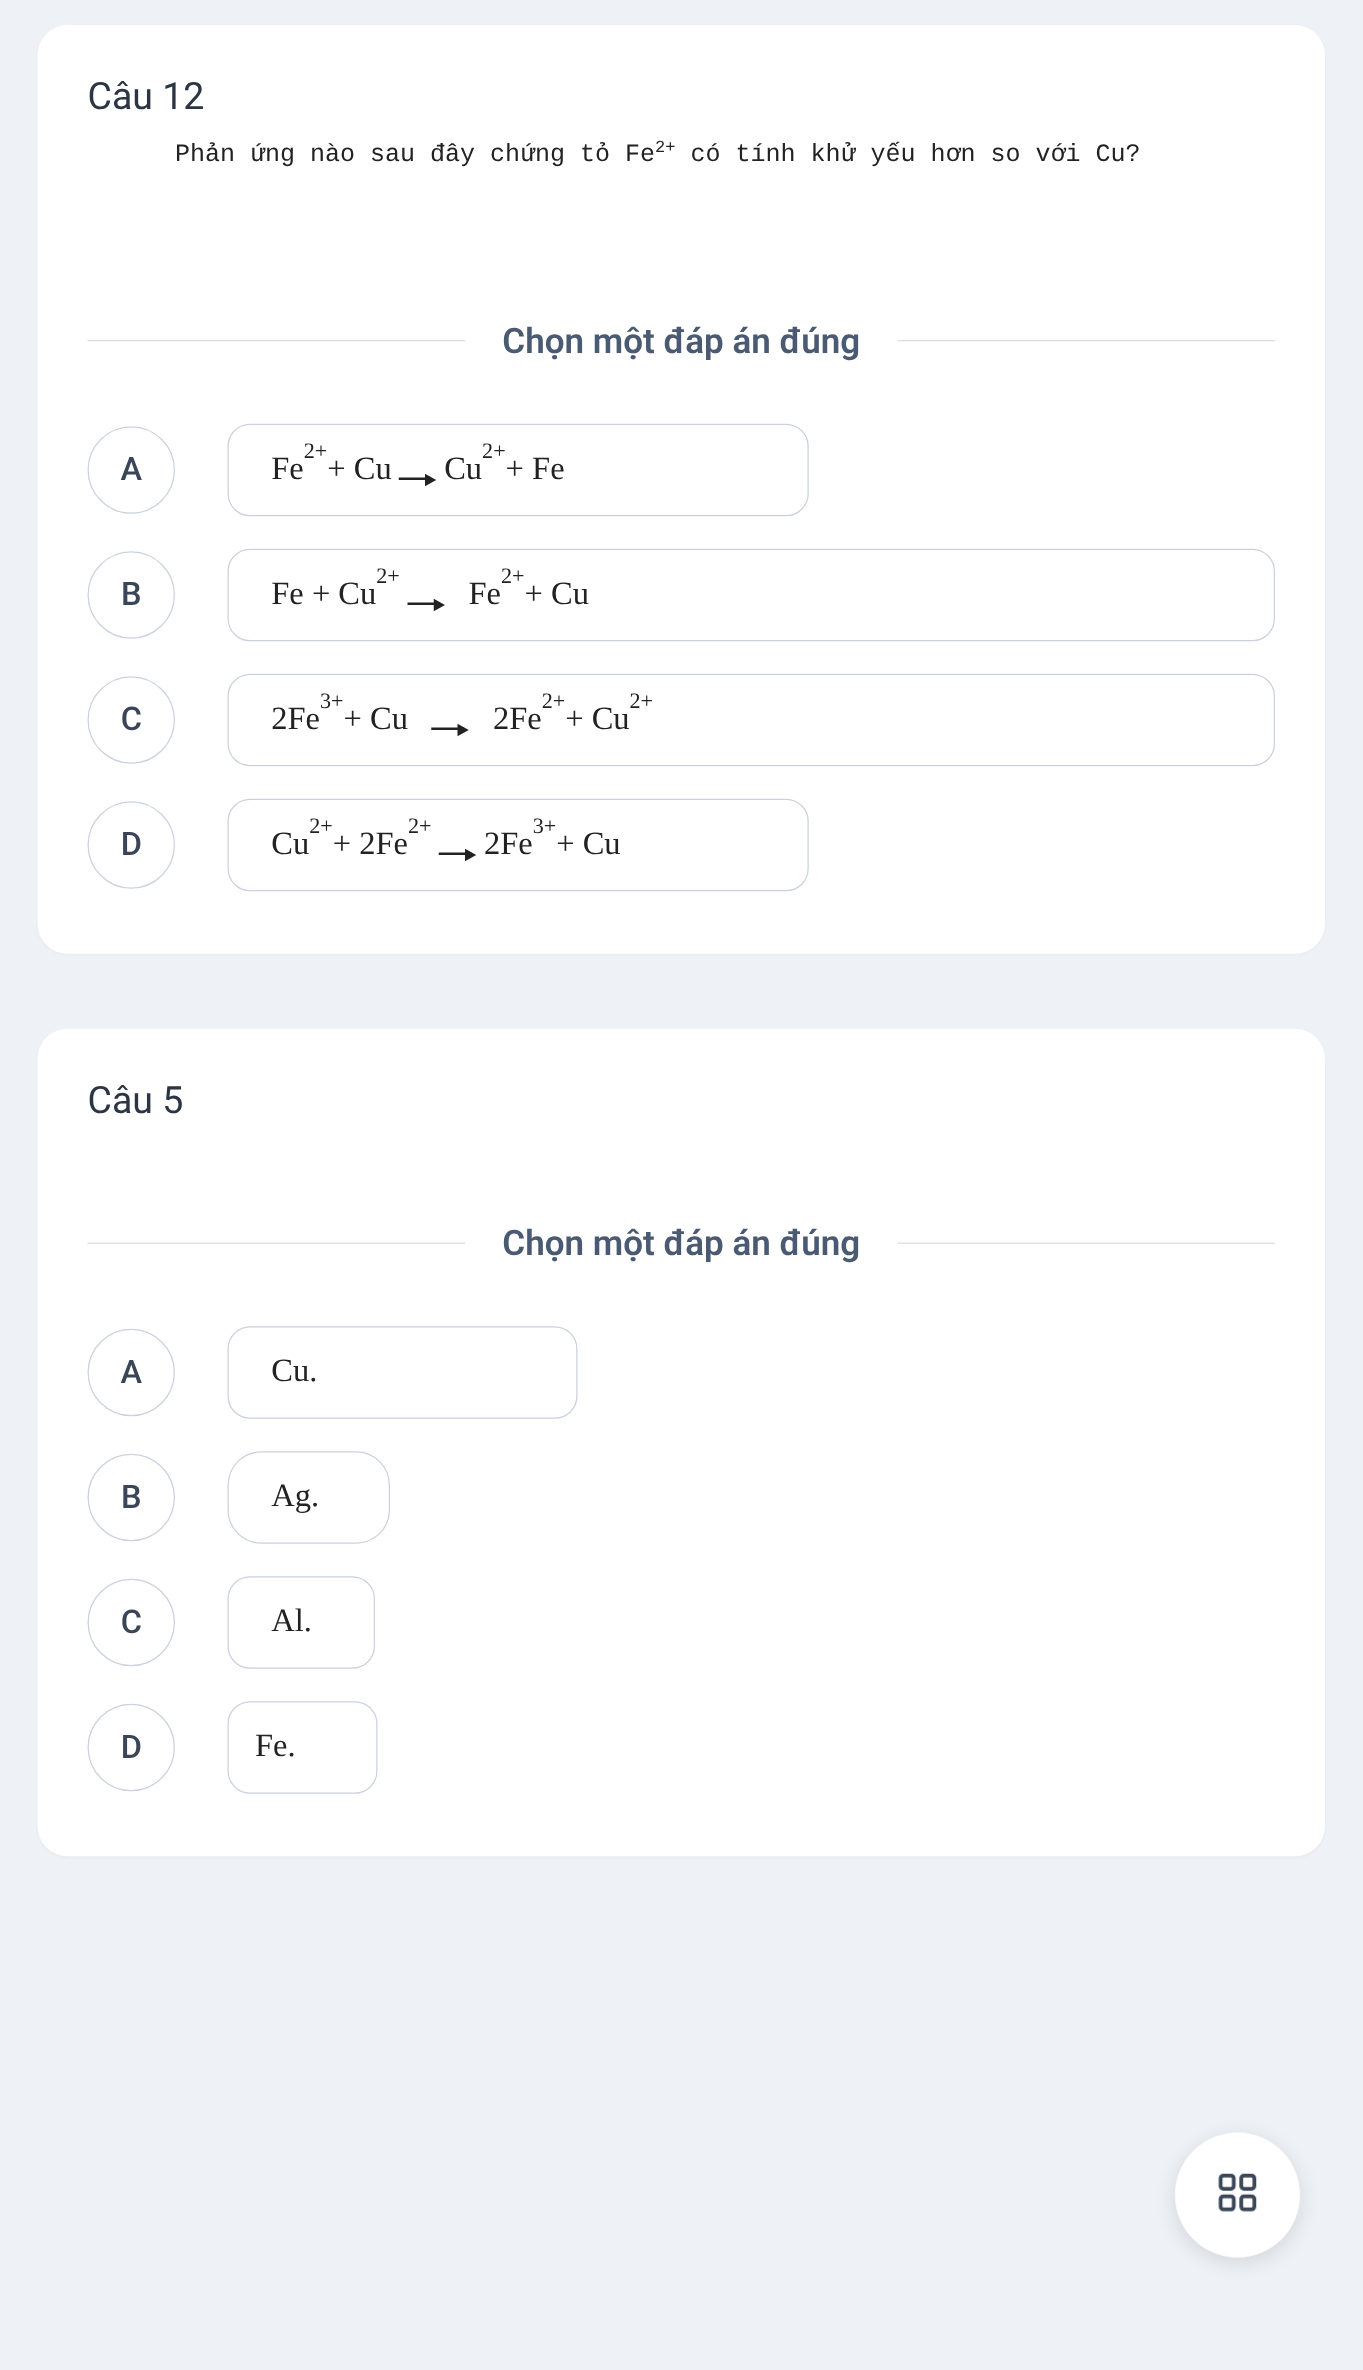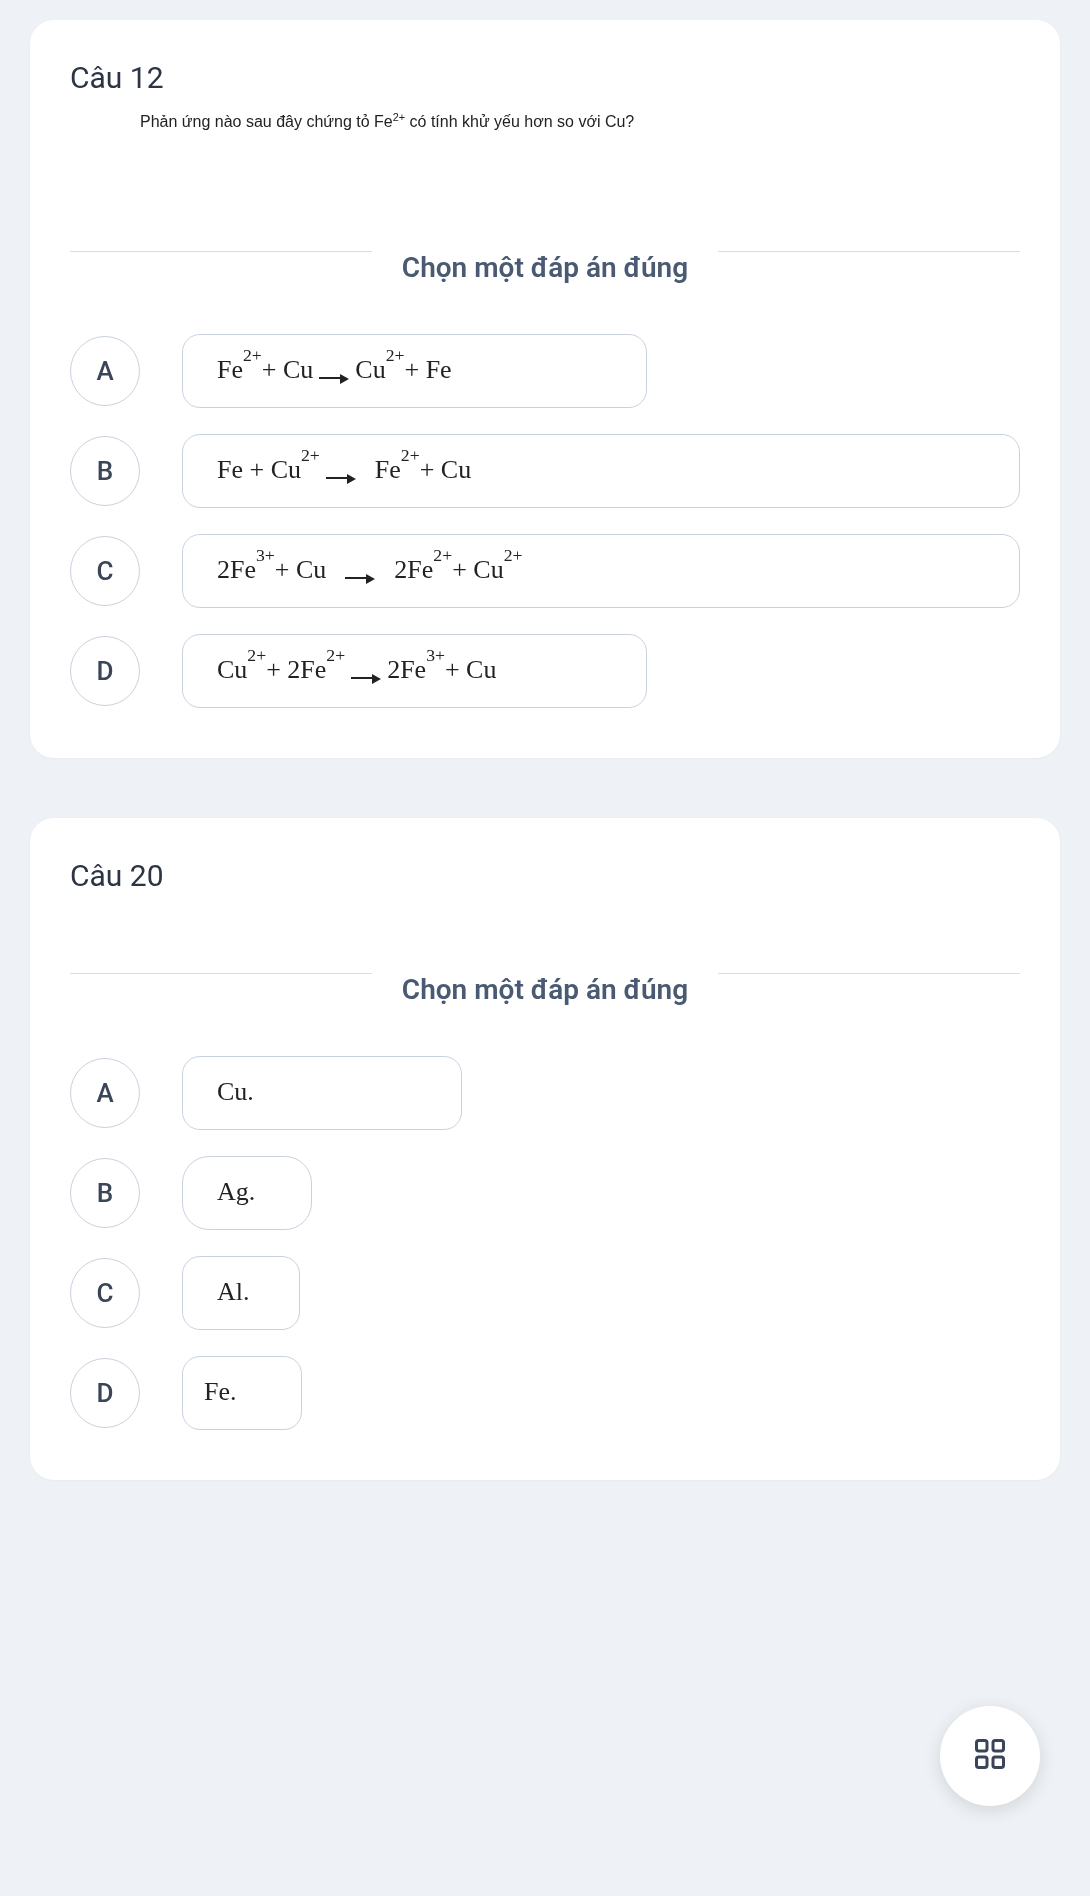--- a/index.html
+++ b/index.html
@@ -17,28 +17,29 @@
     margin-bottom: 60px;
     box-shadow: 0 1px 3px rgba(0,0,0,0.03);
   }
   .q-title {
     font-size: 30px;
     font-weight: 400;
     color: #2b3544;
     margin-bottom: 18px;
   }
   .q-prompt {
-    font-family: Liberation Sans, sans-serif;
-    font-size: 16px;
+    font-family: Liberation Mono, monospace;
+    font-size: 20px;
     color: #222;
     margin-left: 70px;
     margin-bottom: 20px;
   }
   .divider-wrap {
     display: flex;
+    align-items: center;
     margin: 120px 0 50px;
   }
   .divider-wrap.tight { margin-top: 80px; }
   .divider-line {
     flex: 1;
     height: 1px;
     background: #d7dde5;
   }
   .divider-label {
     padding: 0 30px;
@@ -147,21 +148,21 @@
       <div class="opt-box wide">2Fe<sup>3+</sup> + Cu &nbsp;<span class="arrow"></span>&nbsp; 2Fe<sup>2+</sup> + Cu<sup>2+</sup></div>
     </div>
     <div class="opt-row">
       <div class="opt-letter">D</div>
       <div class="opt-box med">Cu<sup>2+</sup> + 2Fe<sup>2+</sup> <span class="arrow"></span> 2Fe<sup>3+</sup> + Cu</div>
     </div>
   </div>
 </div>
 
 <div class="card">
-  <div class="q-title">Câu 20</div>
+  <div class="q-title">Câu 5</div>
 
   <div class="divider-wrap tight">
     <div class="divider-line"></div>
     <div class="divider-label">Chọn một đáp án đúng</div>
     <div class="divider-line"></div>
   </div>
 
   <div class="options">
     <div class="opt-row">
       <div class="opt-letter">A</div>

